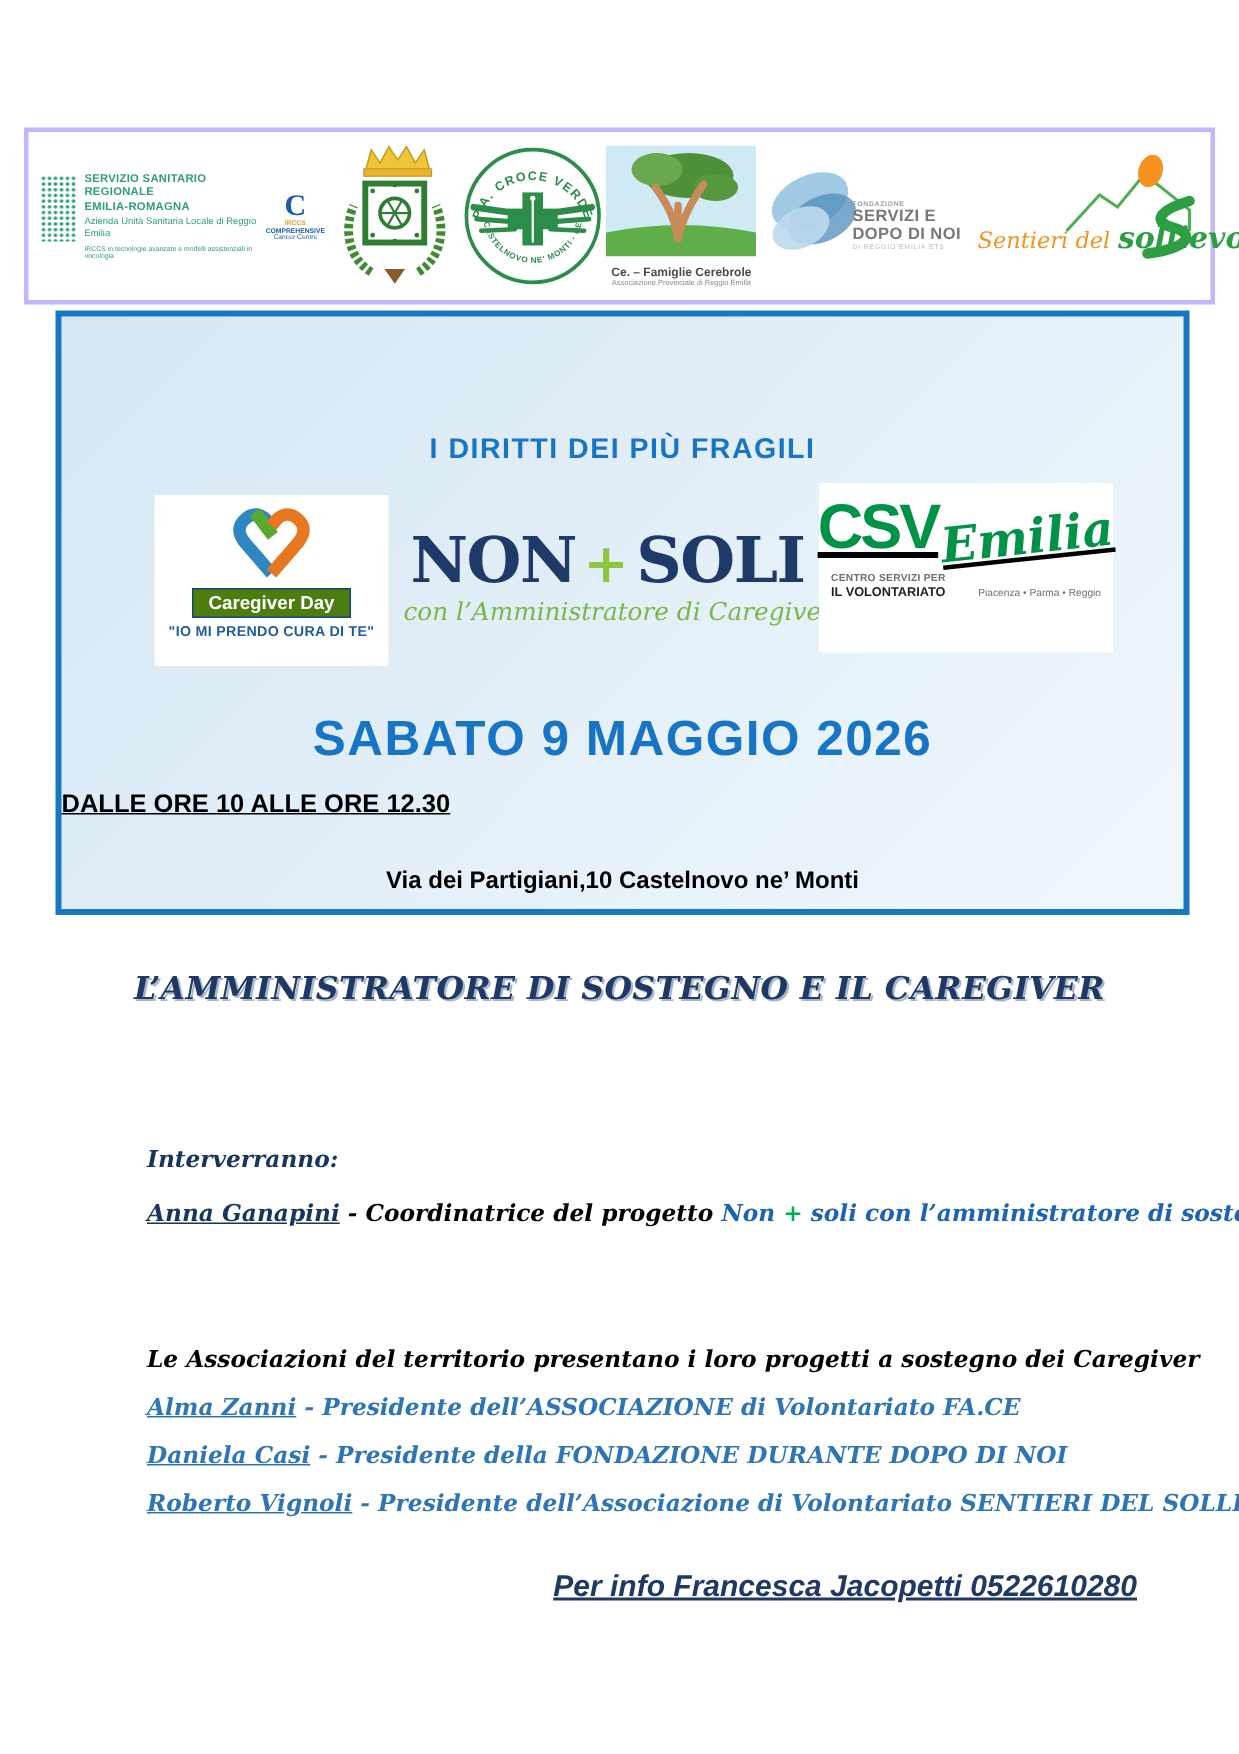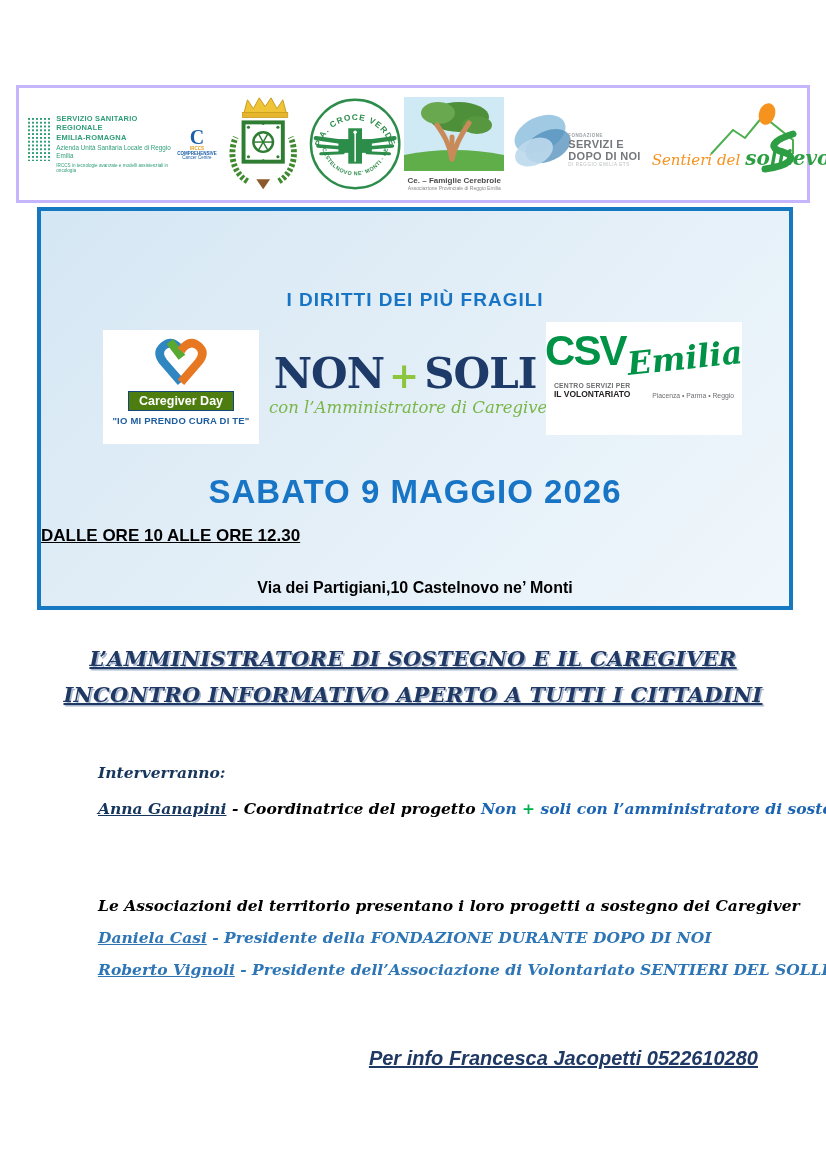--- a/index.html
+++ b/index.html
@@ -81,21 +81,21 @@
 
   .nps { position: absolute; left: 228px; top: 142px; width: 272px; text-align: center;
     font-family: "DejaVu Serif", serif; }
   .nps-title { white-space: nowrap; line-height: 1; }
   .nps-w { color: #1e3a69; font-size: 42px; font-weight: bold; letter-spacing: -1px; }
   .nps-plus { color: #8cc63f; font-size: 36px; font-weight: bold; margin: 0 5px; }
   .nps-sub { color: #7ab648; font-size: 16.5px; font-style: italic; margin-top: 3px; white-space: nowrap; }
 
   .csv { position: absolute; left: 505px; top: 111px;
     width: 196px; height: 113px; background: #ffffff; padding: 6px 8px 4px; }
-  .csv-row1 { display: flex; align-items: flex-start; justify-content: center; line-height: 1; margin-top: 2px; }
+  .csv-row1 { display: flex; align-items: flex-start; justify-content: center; line-height: 1; margin-top: 2px; text-decoration: underline; }
   .csv-acro { color: #009247; font-size: 42px; font-weight: bold; letter-spacing: -2px; }
   .csv-script { color: #009247; font-size: 32px; font-family: "DejaVu Serif", serif;
     font-style: italic; font-weight: bold; margin-left: 2px; margin-top: 12px; transform: rotate(-6deg); }
   .csv-row2 { display: flex; justify-content: space-between; align-items: flex-end; margin-top: 8px; }
   .csv-l1 { font-size: 6.8px; font-weight: bold; color: #6d6e71; letter-spacing: .2px; }
   .csv-l2 { font-size: 8.5px; font-weight: bold; color: #231f20; }
   .csv-l3 { font-size: 6.8px; color: #6d6e71; }
 
   .event-date {
     position: absolute; top: 262px; left: 0; width: 100%;
@@ -112,21 +112,21 @@
     text-align: center; color: #000; font-size: 16px; font-weight: bold;
   }
   .event-venue { top: 342px; }
   .event-address { top: 368px; }
 
   
   .headline { position: absolute; left: 0; top: 646px; width: 100%; text-align: center;
     font-family: "DejaVu Serif", serif; font-style: italic; font-weight: bold; }
   .headline-line {
     display: inline-block; color: #1f3864; font-size: 21px; letter-spacing: .3px;
-    text-decoration: underline; text-decoration-thickness: 2px;
+    text-decoration-thickness: 2px;
     text-shadow: 1.5px 1.5px 0 #a8b6cc;
     margin-bottom: 11px; white-space: nowrap;
   }
 
   
   .speakers { position: absolute; left: 98px; top: 763px; width: 670px;
     font-family: "DejaVu Serif", serif; font-style: italic; font-weight: bold;
     font-size: 15.5px; color: #000; }
   .speakers .line { margin-top: 17px; white-space: nowrap; }
   .speakers .intro { margin-top: 0; color: #17365d; }
@@ -303,33 +303,35 @@
       </div>
     </div>
 
     <div class="event-date">SABATO 9 MAGGIO 2026</div>
     <div class="event-time">DALLE ORE 10 ALLE ORE 12.30</div>
     <div class="event-address">Via dei Partigiani,10 Castelnovo ne’ Monti</div>
   </div>
 
   <div class="headline">
     <div><span class="headline-line">L’AMMINISTRATORE DI SOSTEGNO E IL CAREGIVER</span></div>
-    <div><span class="headline-line">INCONTRO INFORMATIVO APERTO A TUTTI I CITTADINI</span></div>
   </div>
 
   <div class="speakers">
     <div class="line intro">Interverranno:</div>
     <div class="line">
       <span class="name-navy">Anna Ganapini</span><span> - Coordinatrice del progetto </span><span class="proj-blue"> Non </span><span class="plus-green">+</span><span class="proj-blue"> soli con l’amministratore di sostegno</span>
     </div>
   </div>
 
   <div class="assoc">
     <div class="line intro">Le Associazioni del territorio presentano i loro progetti a sostegno dei Caregiver</div>
     <div class="line">
+      <span class="name-blue">Alma Zanni</span><span> - Presidente dell’ASSOCIAZIONE di Volontariato FA.CE</span>
+    </div>
+    <div class="line">
       <span class="name-blue">Daniela Casi</span><span> - Presidente della FONDAZIONE DURANTE DOPO DI NOI</span>
     </div>
     <div class="line">
       <span class="name-blue">Roberto Vignoli</span><span> - Presidente dell’Associazione di Volontariato SENTIERI DEL SOLLIEVO</span>
     </div>
   </div>
 
   <div class="footer-info">Per info Francesca Jacopetti 0522610280</div>
 
 </div>

